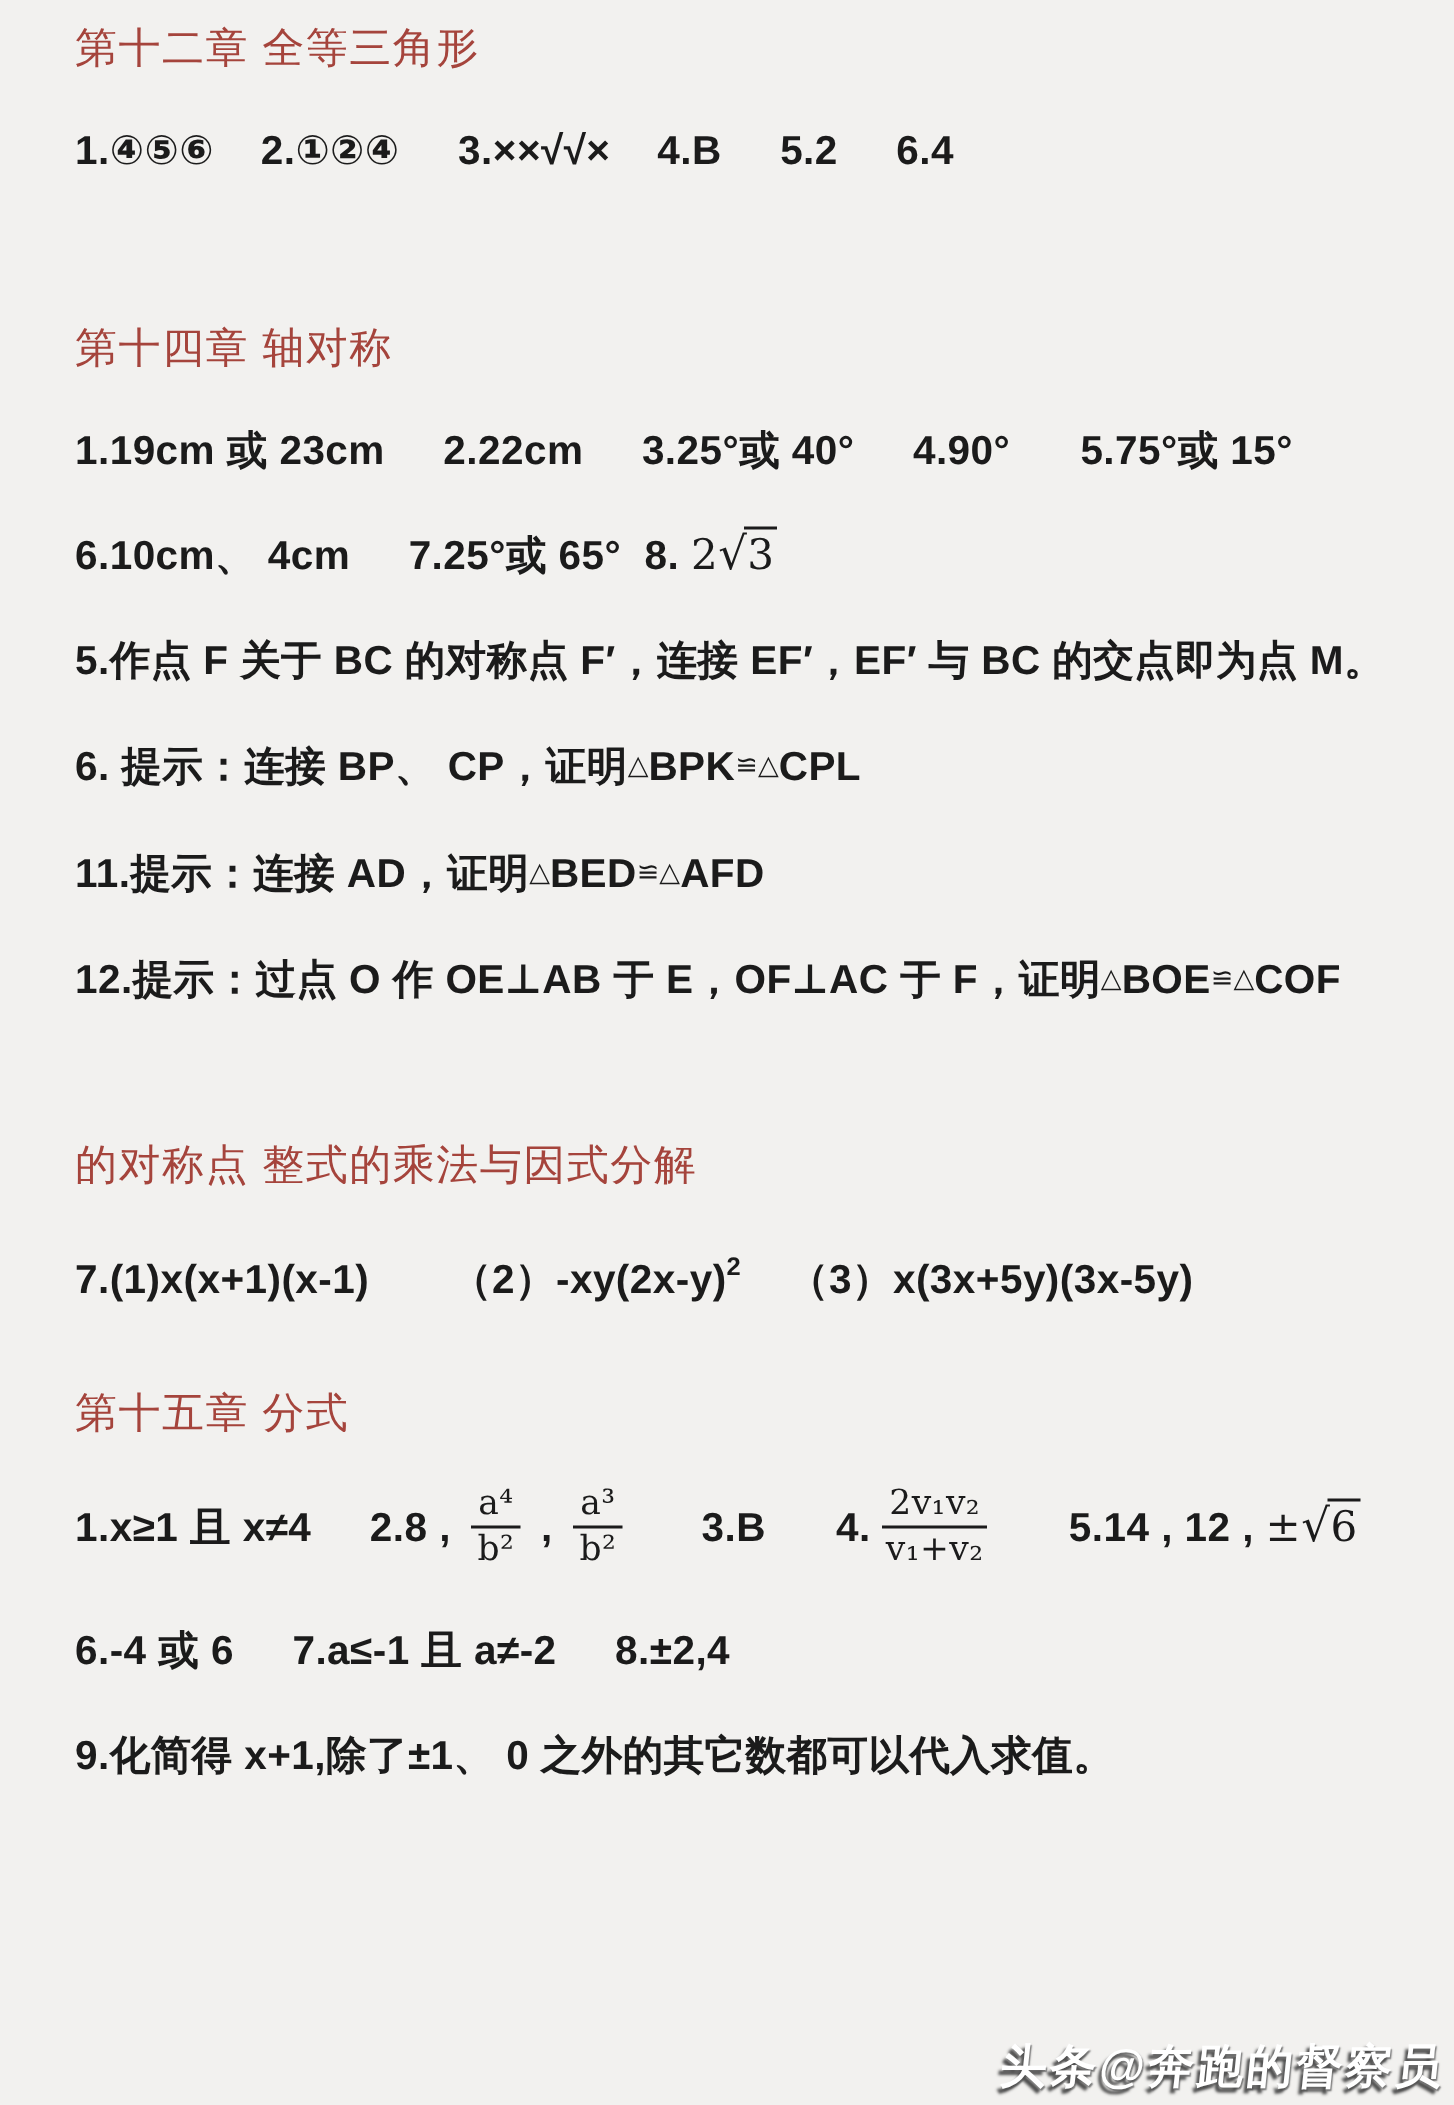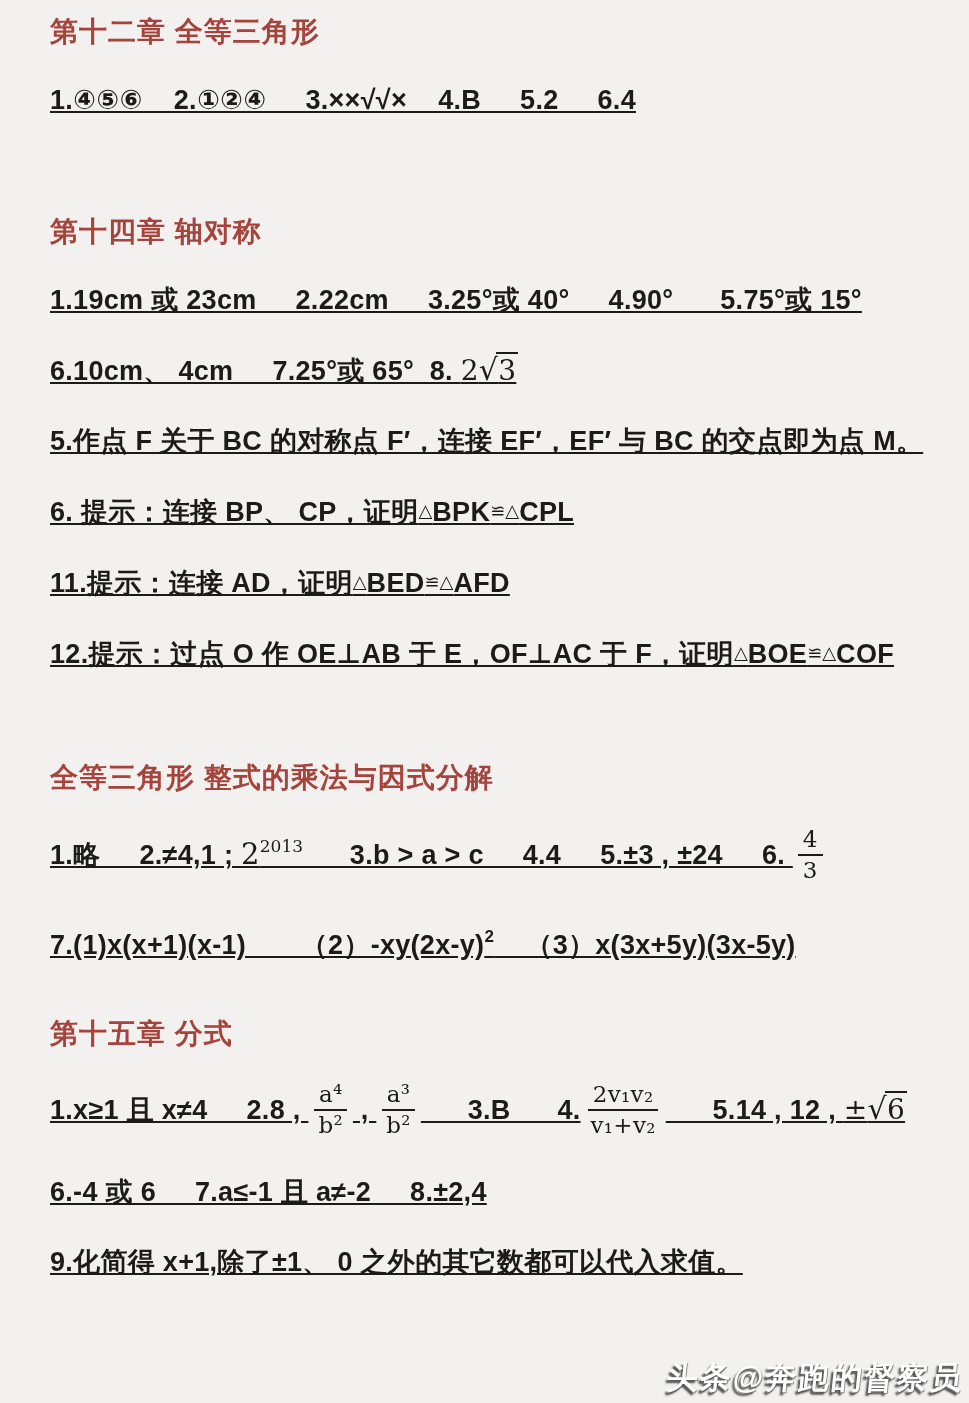--- a/index.html
+++ b/index.html
@@ -18,33 +18,32 @@
   .doc {
     padding: 15px 30px 0 50px;
   }
   section { margin-top: 96px; }
   #sections section:first-child { margin-top: 0; }
   #sections section:nth-child(3) { margin-top: 88px; }
   #sections section:nth-child(4) { margin-top: 53px; }
 
   .heading {
     font-size: 28px;
-    font-weight: bold;
+    font-weight: normal;
     line-height: 34px;
     margin: 0;
     letter-spacing: 1px;
   }
   .line {
     margin-top: 32px;
     font-size: 27px;
     font-weight: bold;
     line-height: 38px;
     white-space: pre-wrap;
     letter-spacing: 0.3px;
-    text-decoration: underline;
   }
   .seg-x { }
   .seg-m {
     font-family: "DejaVu Serif", "Liberation Serif", serif;
     font-weight: normal;
     font-size: 29px;
   }
   .seg-sup {
     font-family: "DejaVu Serif", "Liberation Serif", serif;
     font-weight: normal;
@@ -120,22 +119,21 @@
       <section>
         <h2 class="heading" style="color: rgb(165, 68, 60);">第十四章 轴对称</h2>
         <div class="line"><span class="seg-x">1.19cm 或 23cm     2.22cm     3.25°或 40°     4.90°      5.75°或 15°</span></div>
         <div class="line"><span class="seg-x">6.10cm、 4cm     7.25°或 65°  8. </span><span class="sqrt"><span>2</span><span class="rad-sign">√</span><span class="radicand">3</span></span></div>
         <div class="line"><span class="seg-x">5.作点 F 关于 BC 的对称点 F′，连接 EF′，EF′ 与 BC 的交点即为点 M。</span></div>
         <div class="line"><span class="seg-x">6. 提示：连接 BP、 CP，证明</span><span class="seg-sm">△</span><span class="seg-x">BPK</span><span class="seg-sm">≌△</span><span class="seg-x">CPL</span></div>
         <div class="line"><span class="seg-x">11.提示：连接 AD，证明</span><span class="seg-sm">△</span><span class="seg-x">BED</span><span class="seg-sm">≌△</span><span class="seg-x">AFD</span></div>
         <div class="line"><span class="seg-x">12.提示：过点 O 作 OE⊥AB 于 E，OF⊥AC 于 F，证明</span><span class="seg-sm">△</span><span class="seg-x">BOE</span><span class="seg-sm">≌△</span><span class="seg-x">COF</span></div>
       </section>
       <section>
-        <h2 class="heading" style="color: rgb(165, 68, 60);">全等三角形 整式的乘法与因式分解</h2>
-        <div class="line"><span class="seg-x">1.略     2.≠4,1 ; </span><span class="seg-m">2</span><sup class="seg-sup">2013</sup><span class="seg-x">      3.b &gt; a &gt; c     4.4     5.±3 , ±24     6. </span><span class="frac"><span class="num">4</span><span class="den">3</span></span></div>
+        <h2 class="heading" style="color: rgb(165, 68, 60);">的对称点 整式的乘法与因式分解</h2>
         <div class="line"><span class="seg-x">7.(1)x(x+1)(x-1)       （2）-xy(2x-y)</span><sup class="seg-sup2">2</sup><span class="seg-x">    （3）x(3x+5y)(3x-5y)</span></div>
       </section>
       <section>
         <h2 class="heading" style="color: rgb(165, 68, 60);">第十五章 分式</h2>
         <div class="line"><span class="seg-x">1.x≥1 且 x≠4     2.8 , </span><span class="frac"><span class="num">a⁴</span><span class="den">b²</span></span><span class="seg-x"> , </span><span class="frac"><span class="num">a³</span><span class="den">b²</span></span><span class="seg-x">      3.B      4.</span><span class="frac"><span class="num">2v₁v₂</span><span class="den">v₁+v₂</span></span><span class="seg-x">      5.14 , 12 , </span><span class="sqrt"><span>±</span><span class="rad-sign">√</span><span class="radicand">6</span></span></div>
         <div class="line"><span class="seg-x">6.-4 或 6     7.a≤-1 且 a≠-2     8.±2,4</span></div>
         <div class="line"><span class="seg-x">9.化简得 x+1,除了±1、 0 之外的其它数都可以代入求值。</span></div>
       </section>
     </div>
 </main>

